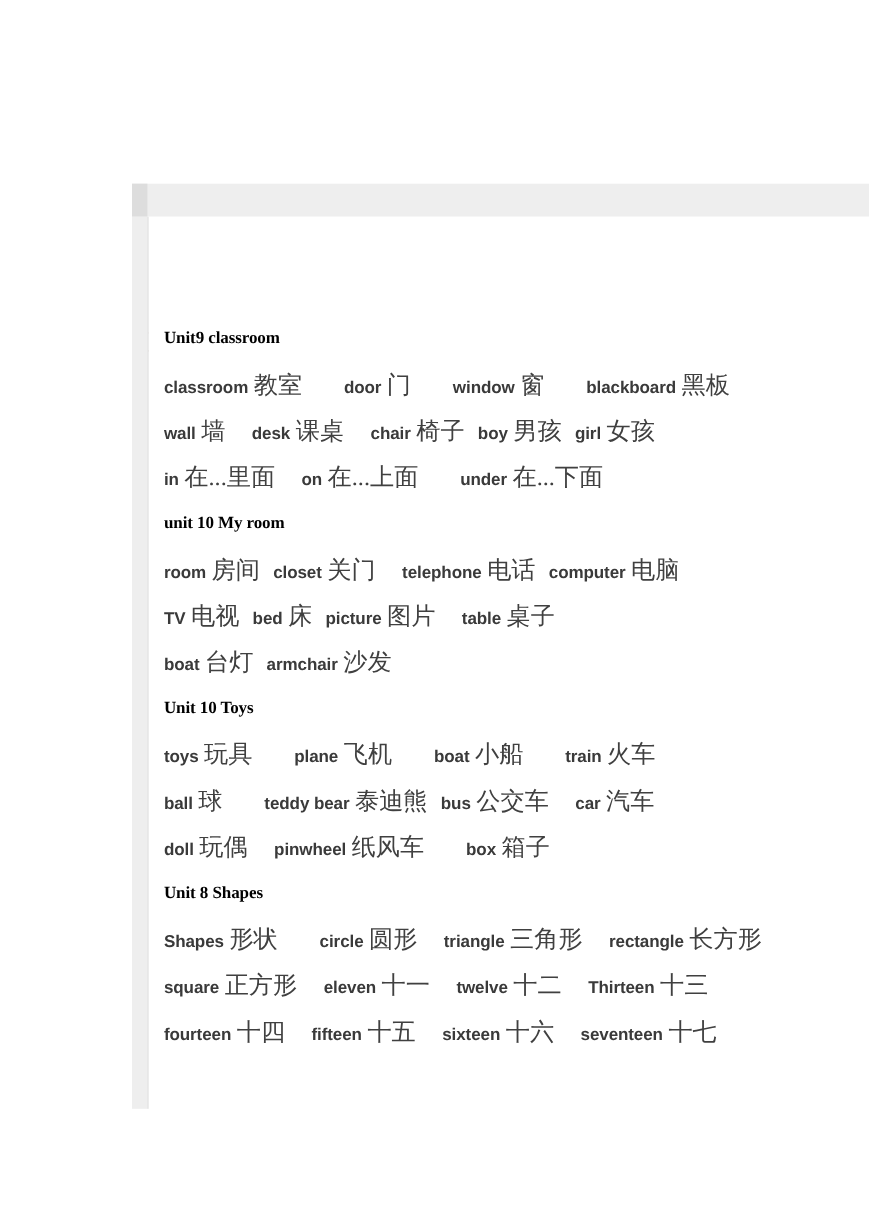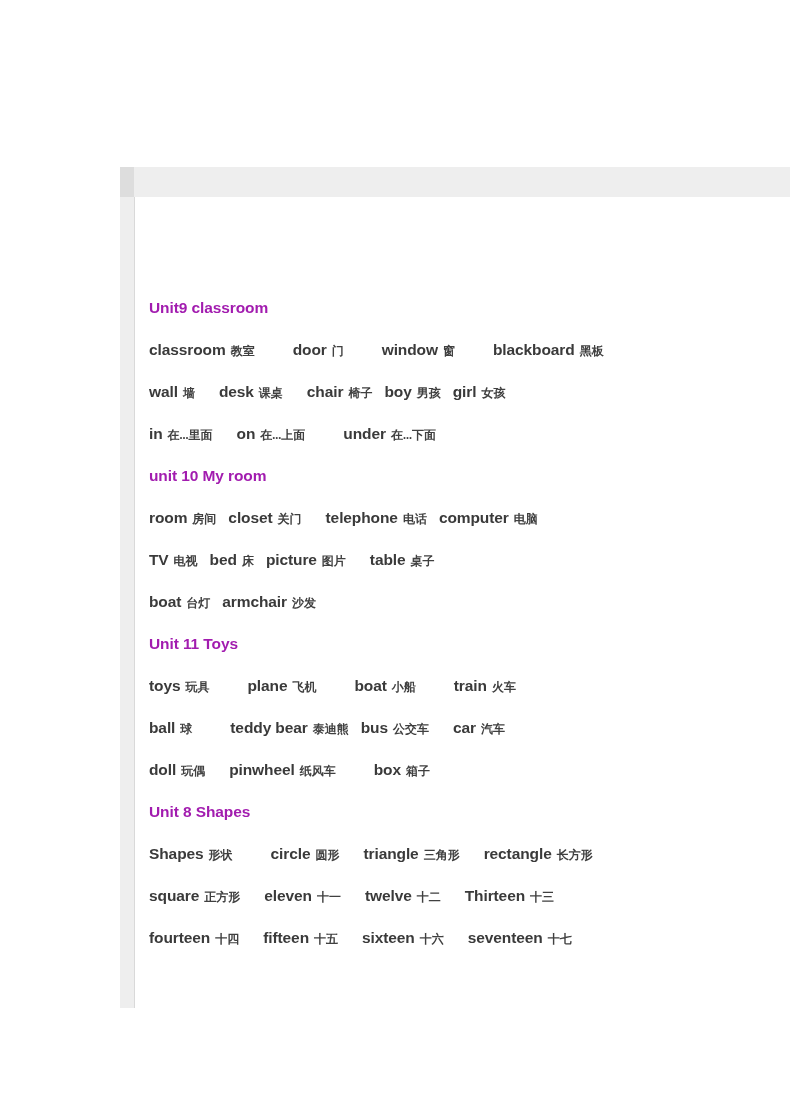--- a/index.html
+++ b/index.html
@@ -89,40 +89,40 @@
   }
 
   .line {
     height: 42px;
     line-height: 42px;
     white-space: nowrap;
     font-size: 15.5px;
   }
 
   .heading {
-    font-family: Liberation Sans, sans-serif;
+    font-family: Liberation Serif, serif;
     font-weight: bold;
-    color: #a21caf;
+    color: #000000;
     letter-spacing: -0.1px;
   }
 
   
   .en {
     font-family: "Liberation Sans", sans-serif;
     font-weight: bold;
     color: #3a3a3a;
     letter-spacing: -0.1px;
     margin-top: 32px;
   }
   
   .zh {
     font-family: "Liberation Serif", serif;
-    font-weight: bold;
+    font-weight: normal;
     color: #404040;
-    font-size: 12px;
+    font-size: 22px;
   }
 
   .pair { display: inline-block; }
   .pair .zh { margin-left: 5px; }
 
   
   .g-s  { display: inline-block; width: 12px; }
   .g-m  { display: inline-block; width: 24px; }
   .g-l  { display: inline-block; width: 38px; }
 </style>
@@ -142,21 +142,21 @@
 
     <div id="doc-body">
         <div class="line"><span class="heading">Unit9 classroom</span></div>
         <div class="line"><span class="pair"><span class="en">classroom</span><span class="zh">教室</span></span><span class="g-l"></span><span class="pair"><span class="en">door</span><span class="zh">门</span></span><span class="g-l"></span><span class="pair"><span class="en">window</span><span class="zh">窗</span></span><span class="g-l"></span><span class="pair"><span class="en">blackboard</span><span class="zh">黑板</span></span></div>
         <div class="line"><span class="pair"><span class="en">wall</span><span class="zh">墙</span></span><span class="g-m"></span><span class="pair"><span class="en">desk</span><span class="zh">课桌</span></span><span class="g-m"></span><span class="pair"><span class="en">chair</span><span class="zh">椅子</span></span><span class="g-s"></span><span class="pair"><span class="en">boy</span><span class="zh">男孩</span></span><span class="g-s"></span><span class="pair"><span class="en">girl</span><span class="zh">女孩</span></span></div>
         <div class="line"><span class="pair"><span class="en">in</span><span class="zh">在...里面</span></span><span class="g-m"></span><span class="pair"><span class="en">on</span><span class="zh">在...上面</span></span><span class="g-l"></span><span class="pair"><span class="en">under</span><span class="zh">在...下面</span></span></div>
         <div class="line"><span class="heading">unit 10 My room</span></div>
         <div class="line"><span class="pair"><span class="en">room</span><span class="zh">房间</span></span><span class="g-s"></span><span class="pair"><span class="en">closet</span><span class="zh">关门</span></span><span class="g-m"></span><span class="pair"><span class="en">telephone</span><span class="zh">电话</span></span><span class="g-s"></span><span class="pair"><span class="en">computer</span><span class="zh">电脑</span></span></div>
         <div class="line"><span class="pair"><span class="en">TV</span><span class="zh">电视</span></span><span class="g-s"></span><span class="pair"><span class="en">bed</span><span class="zh">床</span></span><span class="g-s"></span><span class="pair"><span class="en">picture</span><span class="zh">图片</span></span><span class="g-m"></span><span class="pair"><span class="en">table</span><span class="zh">桌子</span></span></div>
         <div class="line"><span class="pair"><span class="en">boat</span><span class="zh">台灯</span></span><span class="g-s"></span><span class="pair"><span class="en">armchair</span><span class="zh">沙发</span></span></div>
-        <div class="line"><span class="heading">Unit 11 Toys</span></div>
+        <div class="line"><span class="heading">Unit 10 Toys</span></div>
         <div class="line"><span class="pair"><span class="en">toys</span><span class="zh">玩具</span></span><span class="g-l"></span><span class="pair"><span class="en">plane</span><span class="zh">飞机</span></span><span class="g-l"></span><span class="pair"><span class="en">boat</span><span class="zh">小船</span></span><span class="g-l"></span><span class="pair"><span class="en">train</span><span class="zh">火车</span></span></div>
         <div class="line"><span class="pair"><span class="en">ball</span><span class="zh">球</span></span><span class="g-l"></span><span class="pair"><span class="en">teddy bear</span><span class="zh">泰迪熊</span></span><span class="g-s"></span><span class="pair"><span class="en">bus</span><span class="zh">公交车</span></span><span class="g-m"></span><span class="pair"><span class="en">car</span><span class="zh">汽车</span></span></div>
         <div class="line"><span class="pair"><span class="en">doll</span><span class="zh">玩偶</span></span><span class="g-m"></span><span class="pair"><span class="en">pinwheel</span><span class="zh">纸风车</span></span><span class="g-l"></span><span class="pair"><span class="en">box</span><span class="zh">箱子</span></span></div>
         <div class="line"><span class="heading">Unit 8 Shapes</span></div>
         <div class="line"><span class="pair"><span class="en">Shapes</span><span class="zh">形状</span></span><span class="g-l"></span><span class="pair"><span class="en">circle</span><span class="zh">圆形</span></span><span class="g-m"></span><span class="pair"><span class="en">triangle</span><span class="zh">三角形</span></span><span class="g-m"></span><span class="pair"><span class="en">rectangle</span><span class="zh">长方形</span></span></div>
         <div class="line"><span class="pair"><span class="en">square</span><span class="zh">正方形</span></span><span class="g-m"></span><span class="pair"><span class="en">eleven</span><span class="zh">十一</span></span><span class="g-m"></span><span class="pair"><span class="en">twelve</span><span class="zh">十二</span></span><span class="g-m"></span><span class="pair"><span class="en">Thirteen</span><span class="zh">十三</span></span></div>
         <div class="line"><span class="pair"><span class="en">fourteen</span><span class="zh">十四</span></span><span class="g-m"></span><span class="pair"><span class="en">fifteen</span><span class="zh">十五</span></span><span class="g-m"></span><span class="pair"><span class="en">sixteen</span><span class="zh">十六</span></span><span class="g-m"></span><span class="pair"><span class="en">seventeen</span><span class="zh">十七</span></span></div>
         <div class="line"><span class="pair"></span><span class="g-l"></span><span class="pair"></span><span class="g-l"></span><span class="pair"></span></div>
       </div>
   </div>

